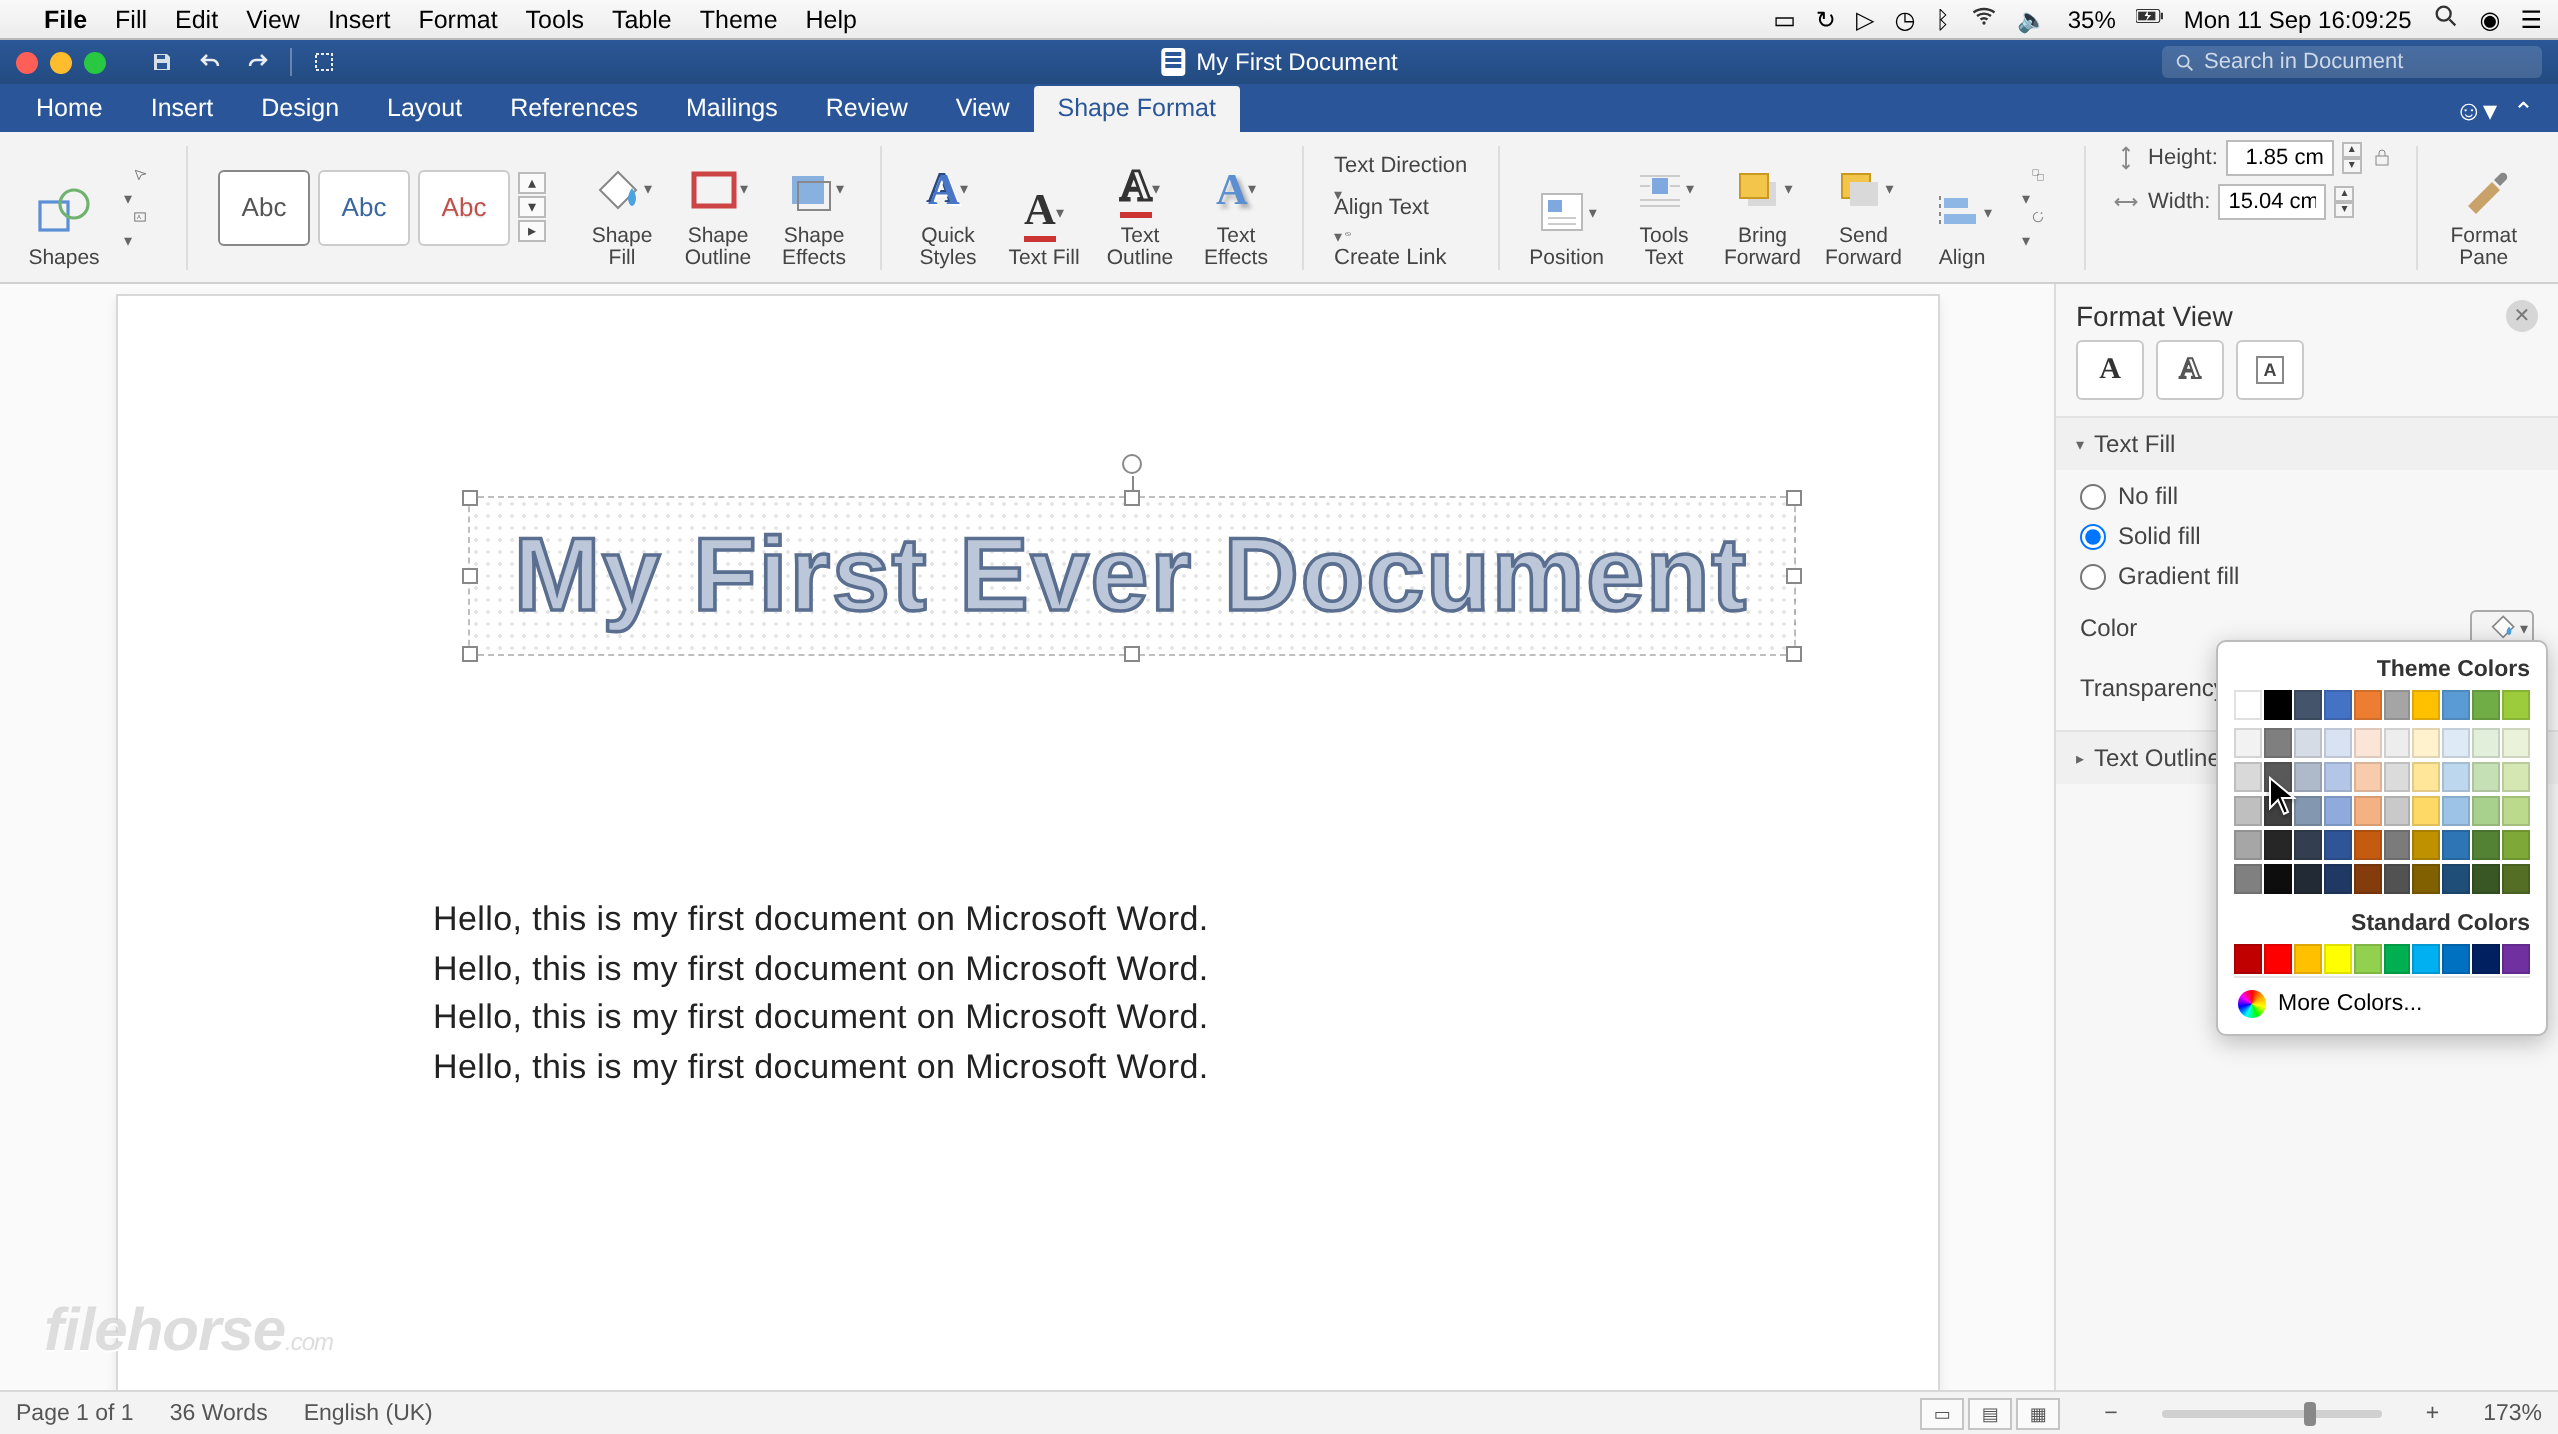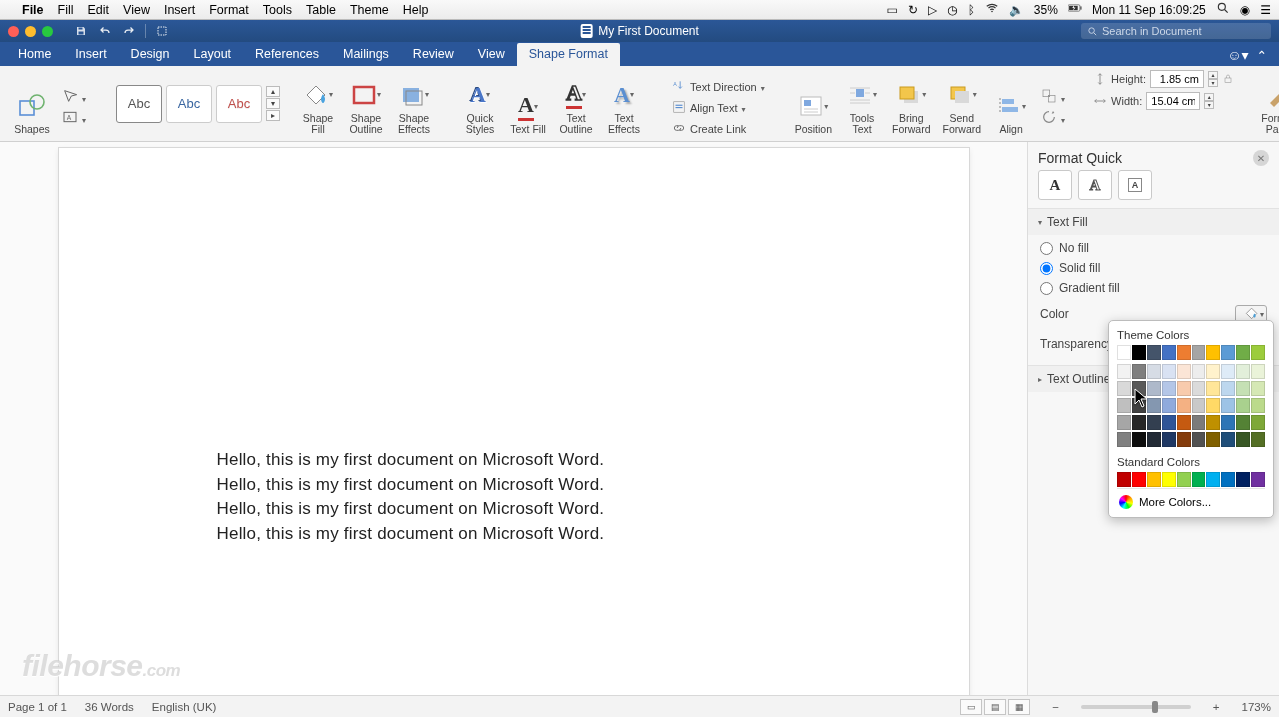--- a/index.html
+++ b/index.html
@@ -34,21 +34,21 @@
 .ribbon-right { display:flex; gap:8px; align-items:center; padding-right:6px; padding-bottom:3px;}
 
 
 .ribbon { height:76px; background:#f3f3f3; border-bottom:1px solid #d0d0d0; display:flex; align-items:center; padding:4px 6px; gap:4px; font-size:10.5px; color:#444; overflow:hidden;}
 .rgroup { display:flex; align-items:flex-start; gap:4px; padding:0 4px; height:100%; }
 .rsep { width:1px; height:62px; background:#ddd; margin:0 3px;}
 .big-btn { display:flex; flex-direction:column; align-items:center; justify-content:flex-end; gap:2px; height:68px; min-width:44px; padding:2px 4px; border-radius:3px; cursor:pointer;}
 .big-btn .ic { height:32px; display:flex; align-items:center; justify-content:center;}
 .big-btn .lbl { text-align:center; line-height:1.1; }
 .small-stack { display:flex; flex-direction:column; gap:1px; justify-content:center; height:68px;}
-.small-btn { display:flex; align-items:flex-end; gap:4px; height:20px; padding:0 4px; font-size:11px; cursor:pointer; border-radius:2px; white-space:nowrap;}
+.small-btn { display:flex; align-items:flex-start; gap:4px; height:20px; padding:0 4px; font-size:11px; cursor:pointer; border-radius:2px; white-space:nowrap;flex-direction:column;}
 .gallery { display:flex; align-items:center; gap:4px; padding:4px; height:48px;}
 .gal-item { width:46px; height:38px; border:1px solid #ccc; border-radius:3px; display:flex; align-items:center; justify-content:center; background:#fff; font-size:13px; cursor:pointer; color:#555;}
 .gal-item.sel { border:1.5px solid #888; }
 .gal-item:nth-child(2){ color:#3a66a0;}
 .gal-item:nth-child(3){ color:#c0504d; text-shadow:0 1px 0 #eee;}
 .gal-nav { display:flex; flex-direction:column; gap:1px;}
 .gal-nav span{ width:14px; height:11px; border:1px solid #bbb; background:#fafafa; font-size:8px; display:flex; align-items:center; justify-content:center; cursor:pointer;}
 .size-stack { display:flex; flex-direction:column; gap:4px; justify-content:center; padding-left:2px;}
 .size-row { display:flex; align-items:center; gap:4px; font-size:11px;}
 .size-row input { width:54px; height:18px; font-size:11px; border:1px solid #bbb; padding:0 4px; text-align:right; background:#fff;}
@@ -88,39 +88,39 @@
 .fp-section-body { padding:6px 12px 10px; display:flex; flex-direction:column; gap:6px;}
 .radio-row { display:flex; align-items:center; gap:6px; font-size:12px;}
 .radio-row input{ margin:0; }
 .color-row { display:flex; justify-content:space-between; align-items:center; padding:4px 0;}
 .color-btn { width:32px; height:18px; border:1px solid #aaa; border-radius:3px; display:flex; align-items:center; justify-content:center; background:#f4f4f4; cursor:pointer; position:relative;}
 .color-btn svg{ width:14px; height:14px;}
 .color-btn::after{content:"▾"; font-size:8px; position:absolute; right:2px; color:#666;}
 
 
 .color-popup { position:absolute; left:1108px; top:320px; width:166px; background:#fff; border:1px solid #bcbcbc; border-radius:5px; box-shadow:0 3px 12px rgba(0,0,0,.25); z-index:20; padding:8px 8px 6px; font-size:11.5px;}
-.color-popup .cp-label { font-weight:400; margin-bottom:4px; color:#333;}
+.color-popup .cp-label { font-weight:700; margin-bottom:4px; color:#333;text-align:right;}
 .swatch-row { display:flex; gap:1px; margin-bottom:1px;}
 .swatch { width:15px; height:15px; cursor:pointer; border:1px solid rgba(0,0,0,.12);}
 .swatch-grid { display:flex; flex-direction:column; gap:1px; margin-bottom:8px;}
 .more-row { display:flex; align-items:center; gap:6px; padding:6px 2px 2px; border-top:1px solid #e5e5e5; cursor:pointer;}
 .color-wheel { width:14px; height:14px; border-radius:50%; background:conic-gradient(red,orange,yellow,lime,cyan,blue,magenta,red);}
 
 
 .status-bar { position:absolute; bottom:0; left:0; right:0; height:22px; background:#f3f3f3; border-top:1px solid #d8d8d8; display:flex; align-items:center; font-size:11.5px; color:#555; padding:0 8px; gap:18px;}
 .status-bar .sspacer{flex:1;}
 .view-btns { display:flex; gap:2px;}
 .view-btn { width:22px; height:16px; border:1px solid #c5c5c5; background:#fafafa; font-size:9px; display:flex; align-items:center; justify-content:center; cursor:pointer;}
 .zoom-slider { width:110px; height:4px; background:#d0d0d0; position:relative; border-radius:2px;}
 .zoom-slider::before{content:""; position:absolute; left:65%; top:-4px; width:6px; height:12px; background:#888; border-radius:2px;}
 .zoom-minus, .zoom-plus { cursor:pointer; padding:0 4px;}
 
 
 .watermark { position:absolute; left:22px; bottom:34px; font-size:30px; font-weight:800; color:rgba(200,200,200,.62); font-style:italic; letter-spacing:-.5px; text-shadow:0 1px 0 #fff; font-family:Arial,sans-serif;}
-.watermark .com{ font-size:17px; font-weight:700;}
+.watermark .com{ font-size:12px; font-weight:400;}
 
 
 .fake-cursor { position:absolute; left:1134px; top:388px; z-index:30; pointer-events:none;}
 .fake-cursor svg { filter:drop-shadow(0 1px 1px rgba(0,0,0,.4));}
 
 .chev{ font-size:8px; color:#666;}
 .letter-a { font-family:Georgia,serif; font-weight:bold; font-size:22px;}
 </style>
 </head>
 <body>
@@ -490,32 +490,44 @@
         </div>
         <div class="lbl" style="white-space:pre-line;">Format
 Pane</div>
       </div>
   </div>
 </div>
 
 <div class="workspace">
   <div class="doc-scroll">
     <div class="page">
+      <div class="wordart-box">
+        <div class="rotate-handle"></div>
+        <div class="handle h-tl"></div>
+        <div class="handle h-tm"></div>
+        <div class="handle h-tr"></div>
+        <div class="handle h-ml"></div>
+        <div class="handle h-mr"></div>
+        <div class="handle h-bl"></div>
+        <div class="handle h-bm"></div>
+        <div class="handle h-br"></div>
+        <div class="wordart-text">My First Ever Document</div>
+      </div>
       <div class="body-text">
         <div>Hello, this is my first document on Microsoft Word.</div>
         <div>Hello, this is my first document on Microsoft Word.</div>
         <div>Hello, this is my first document on Microsoft Word.</div>
         <div>Hello, this is my first document on Microsoft Word.</div>
       </div>
     </div>
   </div>
 
   <div class="format-pane">
     <div class="fp-title">
-      <span>Format Quick</span>
+      <span>Format View</span>
       <span class="fp-close">✕</span>
     </div>
     <div class="fp-icons">
       <div class="fp-iconbtn">A</div>
       <div class="fp-iconbtn">A</div>
       <div class="fp-iconbtn" style="border:1px solid #c9c9c9;">
           <span style="border:1px solid #888;padding:1px 3px;">A</span>
         </div>
     </div>
     <div class="fp-section">

